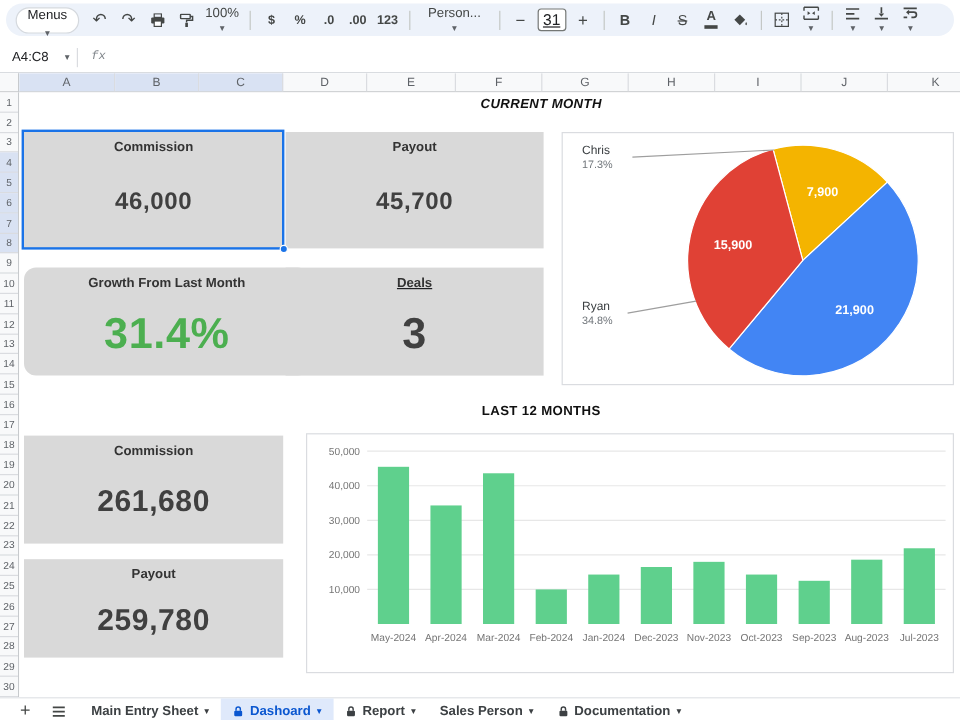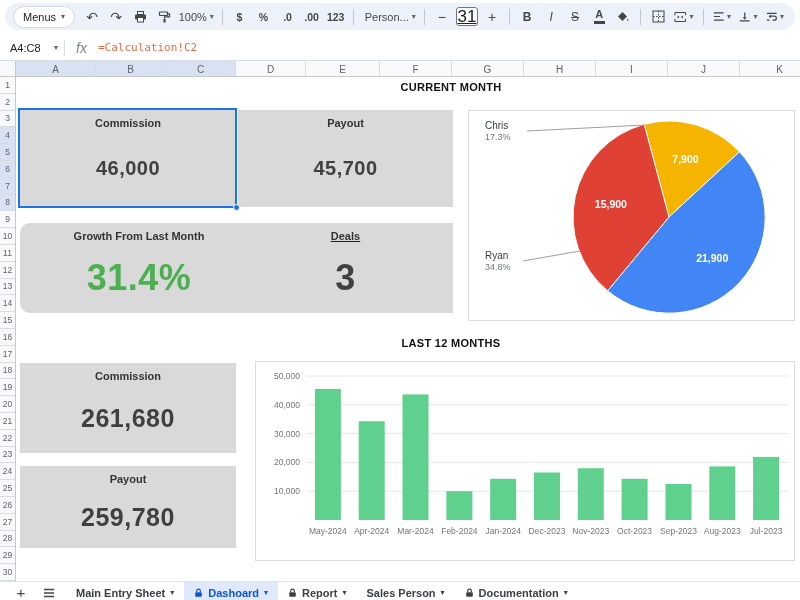--- a/index.html
+++ b/index.html
@@ -4,48 +4,48 @@
 <style>
   * { margin:0; padding:0; box-sizing:border-box; }
   html,body { width:800px; height:600px; overflow:hidden; }
   .app { position:relative; width:800px; height:600px; background:#fff;
          font-family:"Liberation Sans","DejaVu Sans",sans-serif; color:#202124; }
 
   
   .toolbar { height:32px; background:#fff; }
   .tb-pill { display:flex; align-items:center; gap:2px; background:#edf2fa;
              border-radius:16px; height:27px; margin:3px 5px 0 5px; padding:0 8px; overflow:hidden; }
-  button { border:none; background:none; cursor:pointer; font-family:inherit; color:#444746; }
+  button { border:none; background:none; cursor:pointer; font-family:inherit; color:#444746;flex-direction:column; }
   .tb-btn { min-width:22px; height:23px; border-radius:4px; display:flex; align-items:center;
             justify-content:center; font-size:12px; gap:3px; padding:0 3px; }
   .glyph { font-size:14px; }
   .txt { font-size:10.5px; font-weight:bold; }
   .menus-btn { display:flex; align-items:center; gap:5px; background:#fff; border:1px solid #d5d9de;
                border-radius:12px; height:22px; padding:0 9px; font-size:11px; color:#202124; margin-right:4px; }
   .caret { font-size:8px; color:#5f6368; line-height:1; }
   .zoom span:first-child { font-size:11px; }
   .font-btn { width:62px; justify-content:space-between; font-size:11px; padding:0 5px; }
   .size-box { width:24px; height:19px; border:1px solid #747775; border-radius:3px; background:#fff;
-              font-size:17px; display:flex; align-items:center; justify-content:center; margin:0 1px;text-decoration:underline; }
+              font-size:13px; display:flex; align-items:center; justify-content:center; margin:0 1px;text-decoration:underline; }
   .sep { width:1px; height:16px; background:#c4c7c5; margin:0 4px; flex:none; }
   .bold { font-weight:bold; font-size:12px; }
   .italic { font-style:italic; font-size:12px; }
   .strike { text-decoration:line-through; font-size:12px; }
   .tcolor { flex-direction:column; gap:0; line-height:1; font-size:11px; font-weight:bold; }
   .tcolor .bar { width:11px; height:3px; background:#444746; margin-top:1px; }
   .tb-ico svg { display:block; }
 
   
   .formula-bar { height:26px; display:flex; align-items:center; background:#fff;
                  border-bottom:1px solid #d9dce0; }
   .name-box { width:64px; padding:0 6px 0 10px; display:flex; justify-content:space-between;
               align-items:center; font-size:11px; height:100%; }
   .vline { width:1px; height:16px; background:#dadce0; }
-  .fx { font-family:Liberation Sans, sans-serif; font-style:italic; color:#80868b;
-        font-size:14px; margin:0 11px; }
+  .fx { font-family:Liberation Mono, monospace; font-style:italic; color:#80868b;
+        font-size:10px; margin:0 11px; }
   .formula-input { font-family:"DejaVu Sans Mono","Liberation Mono",monospace; font-size:11px;
                    color:var(--formula-ref-orange); flex:1; }
 
   
   .grid-area { position:absolute; top:58px; left:0; right:0; bottom:22px; background:#fff; }
   .corner { position:absolute; left:0; top:0; width:16px; height:16px; background:#f8f9fa;
             border-right:1px solid #c7cacd; border-bottom:1px solid #c7cacd; }
   .col-headers { position:absolute; left:16px; top:0; right:0; height:16px; display:flex;
                  background:#f8f9fa; border-bottom:1px solid #c7cacd; overflow:hidden; }
   .col-h { flex:none; border-right:1px solid #dadce0; font-size:10px; color:#5f6368;
@@ -54,21 +54,21 @@
   .row-headers { position:absolute; left:0; top:16px; width:16px; bottom:0; background:#f8f9fa;
                  border-right:1px solid #c7cacd; overflow:hidden; }
   .row-h { height:16.8px; border-bottom:1px solid #dadce0; font-size:8.5px; color:#5f6368;
            display:flex; align-items:center; justify-content:center; }
   .row-h.sel { background:#d9e2f3; }
   .canvas { position:absolute; left:16px; top:16px; right:0; bottom:0; background:#fff; overflow:hidden; }
 
   
   .sec-title { position:absolute; left:240px; width:390px; text-align:center; font-size:11px;
                font-weight:bold; letter-spacing:.3px; color:#111; }
-  .t1 { top:4px; } .t2 { top:260px; }
+  .t1 { top:4px;font-style:italic; } .t2 { top:260px; }
   .card { position:absolute; background:var(--card-bg); overflow:hidden; }
   .card-title { font-size:11px; font-weight:600; color:#333; margin-top:7px; text-align:center; }
   .card-value { position:absolute; top:20px; left:0; right:0; bottom:0; display:flex;
                 align-items:center; justify-content:center; font-weight:bold; color:#404040;
                 letter-spacing:.5px; }
   .v-xl { font-size:20px; } .v-lg { font-size:36px; } .v-md { font-size:25px; }
   .green { color:var(--growth-green); }
   .c1 { left:4px; top:33px; width:216px; height:97px; }
   .c2 { left:222px; top:33px; width:215px; height:97px; }
   .c3 { left:4px; top:146px; width:238px; height:90px;border-radius:10px; }
@@ -204,21 +204,20 @@
     </div>
   </div>
 
   <div class="formula-bar">
     <div class="name-box">
       <span>A4:C8</span>
       <span class="caret">▾</span>
     </div>
     <span class="vline"></span>
     <span class="fx">fx</span>
-    <div class="formula-input">=Calculation!C2</div>
   </div>
 
   <div class="grid-area">
     <div class="corner"></div>
     <div class="col-headers">
         <div class="col-h sel" style="width: 80px;">A</div>
         <div class="col-h sel" style="width: 70px;">B</div>
         <div class="col-h sel" style="width: 70px;">C</div>
         <div class="col-h" style="width: 70px;">D</div>
         <div class="col-h" style="width: 74px;">E</div>

